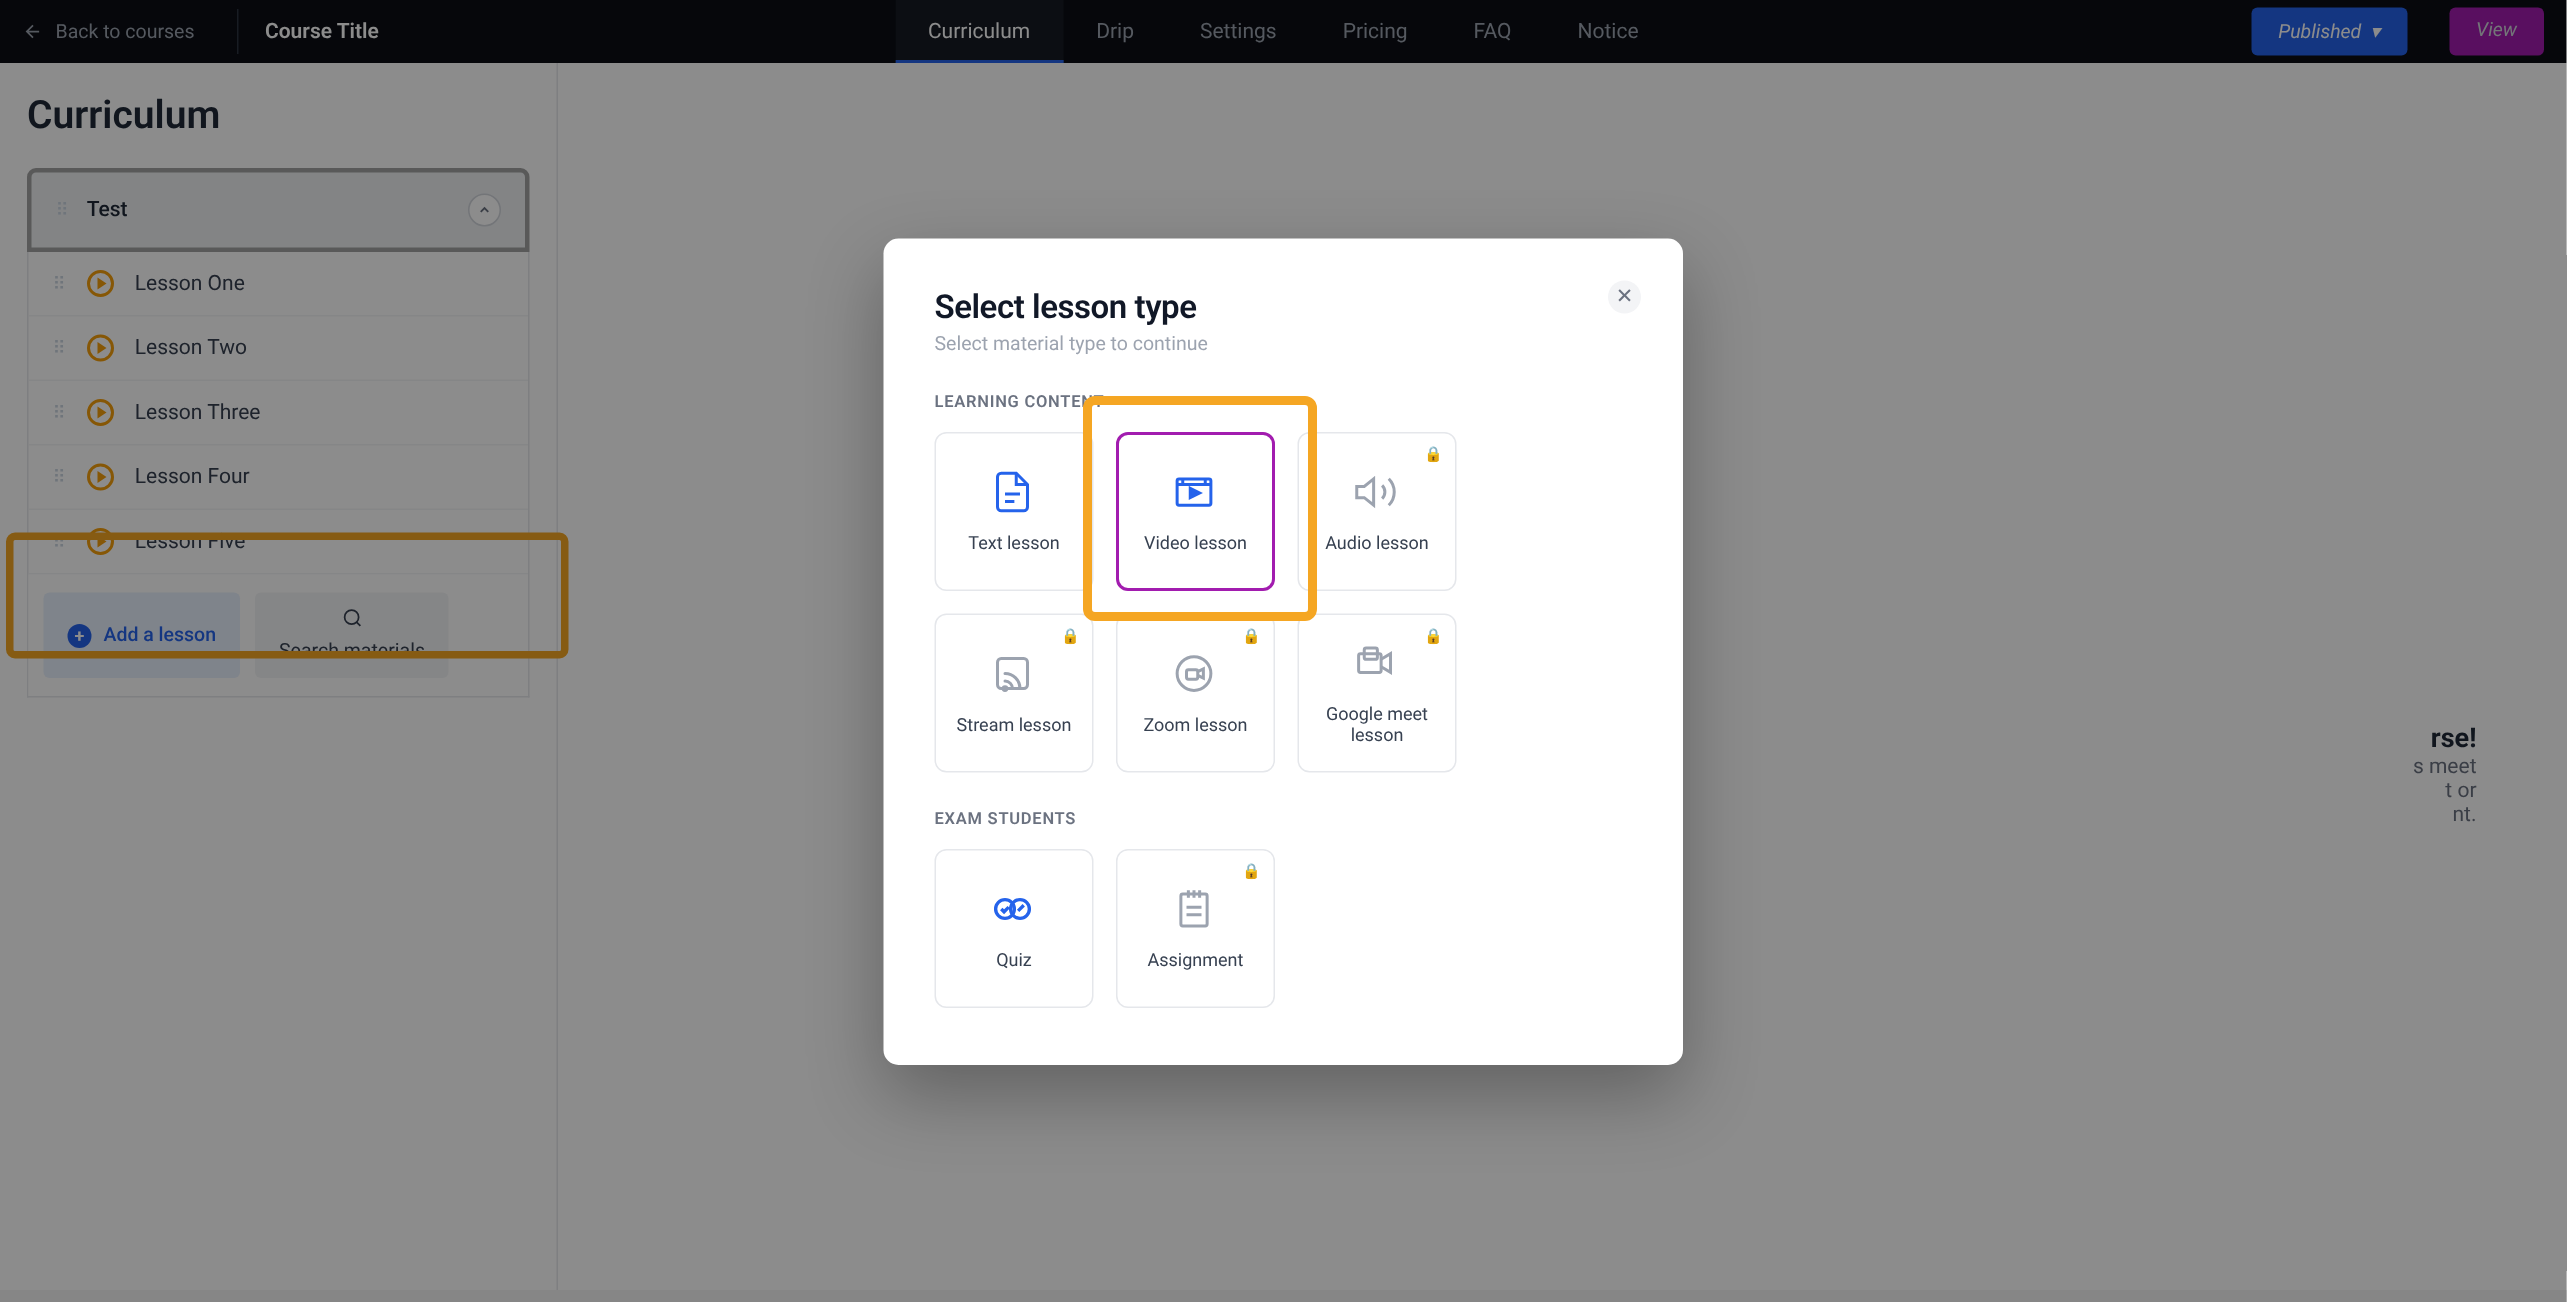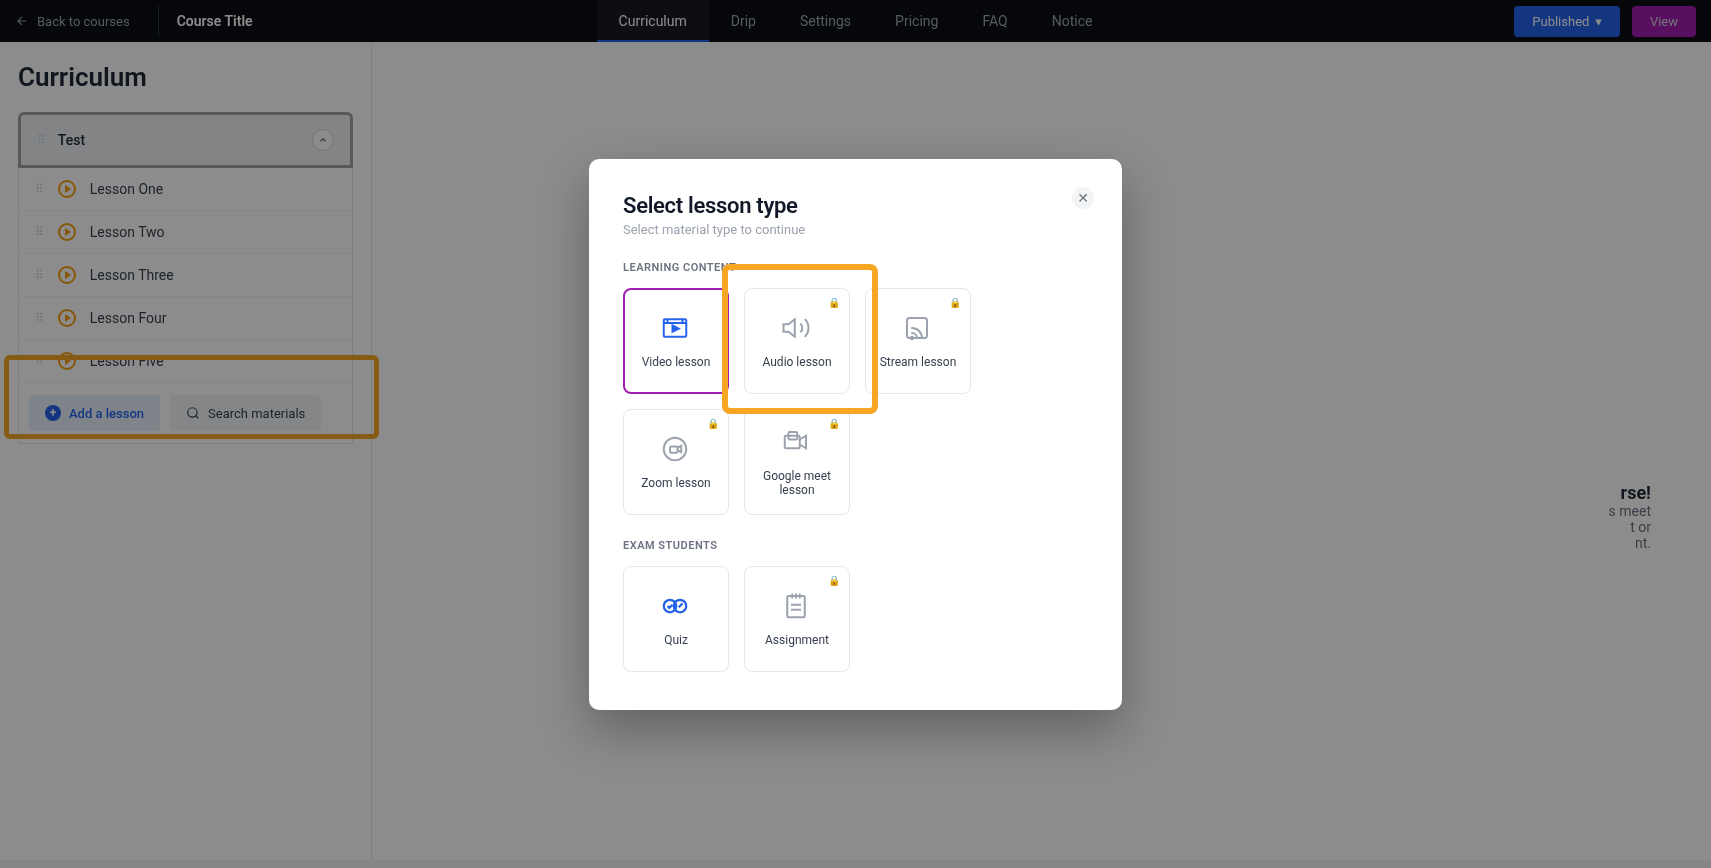--- a/index.html
+++ b/index.html
@@ -7,37 +7,37 @@
     
     .topbar { background: #0b0e14; height: 42px; display: flex; align-items: center; color: #fff; padding: 0 15px; position: relative; }
     .back-btn { display: flex; align-items: center; gap: 8px; color: #9ca3af; font-size: 13px; cursor: pointer; padding: 0 10px 0 0; }
     .back-btn svg { width: 14px; height: 14px; }
     .divider { width: 1px; height: 30px; background: #2d3340; margin: 0 18px; }
     .course-title { font-weight: 600; font-size: 14px; color: #fff; }
     .nav-tabs { display: flex; margin-left: auto; margin-right: auto; position: absolute; left: 50%; transform: translateX(-50%); height: 100%; }
     .nav-tab { padding: 0 22px; height: 100%; display: flex; align-items: center; color: #9ca3af; font-size: 14px; cursor: pointer; position: relative; }
     .nav-tab.active { color: #fff; background: #161a23; }
     .nav-tab.active::after { content:''; position:absolute; bottom:0; left:0; right:0; height:2px; background:#2563eb; }
-    .top-actions { display: flex; gap: 12px; margin-left: auto; }
+    .top-actions { display: flex; gap: 28px; margin-left: auto; font-style: italic; }
     .btn-published { background: #2563eb; color:#fff; padding: 8px 18px; border-radius: 4px; font-size: 13px; display:flex; align-items:center; gap:6px; cursor:pointer; }
     .btn-view { background: #a21caf; color:#d1d5db; padding: 8px 18px; border-radius: 4px; font-size: 13px; cursor:pointer; }
 
     .main { display:flex; height: calc(868px - 50px); }
     .sidebar { width: 372px; background:#fff; border-right:1px solid #e5e7eb; padding: 20px 18px; }
     .page-title { font-size: 26px; font-weight: 600; color:#1f2937; margin-bottom: 20px; }
     .section-header { background:#eef0f3; border:3px solid #a3a3a3; border-radius: 6px 6px 0 0; padding: 14px 16px; display:flex; align-items:center; gap:12px; font-weight:500; color:#1f2937; font-size:14px; position:relative; }
     .collapse-btn { margin-left:auto; width:22px; height:22px; border-radius:50%; background:#fff; border:1px solid #d1d5db; display:flex; align-items:center; justify-content:center; cursor:pointer; }
     .lessons { border:1px solid #e5e7eb; border-top:none; }
     .lesson-item { padding: 12px 16px; display:flex; align-items:center; gap:14px; font-size:14px; color:#374151; border-bottom:1px solid #f3f4f6; }
     .drag-handle { color:#cbd5e1; font-size:12px; cursor:grab; }
     .play-icon { width:18px; height:18px; border:2px solid #f59e0b; border-radius:50%; display:flex; align-items:center; justify-content:center; }
     .play-icon::after { content:''; border-left:6px solid #f59e0b; border-top:4px solid transparent; border-bottom:4px solid transparent; margin-left:2px; }
     .lesson-actions { padding: 12px 10px; display:flex; gap:10px; background:#fff; }
     .btn-add { background:#e8f0fe; color:#2563eb; padding:10px 16px; border-radius:4px; font-size:13px; font-weight:500; display:flex; align-items:center; gap:8px; cursor:pointer; border:none; }
-    .btn-search { background:#f3f4f6; color:#374151; padding:10px 16px; border-radius:4px; font-size:13px; display:flex; align-items:center; gap:8px; cursor:pointer; border:none; }
+    .btn-search { background:#f3f4f6; color:#374151; padding:10px 16px; border-radius:4px; font-size:13px; display:flex; align-items:center; gap:8px; cursor:pointer; border:none;flex-direction:column; }
     .highlight-box { position:absolute; border:5px solid #f5a623; border-radius:6px; pointer-events:none; }
 
     .content-area { flex:1; background:#fff; position:relative; display:flex; align-items:center; justify-content:center; }
     .content-placeholder { text-align:center; color:#6b7280; font-size:14px; max-width:400px; }
     .content-placeholder h2 { font-size:18px; color:#1f2937; }
 
     .modal-overlay { position:absolute; inset:0; background:rgba(0,0,0,0.45); display:flex; align-items:center; justify-content:center; }
     .modal { background:#fff; border-radius:10px; width:533px; padding:34px 34px 38px; position:relative; box-shadow:0 20px 50px rgba(0,0,0,0.3); }
     .modal h2 { font-size:22px; font-weight:600; color:#111827; margin-bottom:4px; letter-spacing:-0.3px; }
     .modal-sub { color:#9ca3af; font-size:13px; margin-bottom:24px; }
@@ -149,20 +149,32 @@
 
 <div class="modal-overlay">
   <div class="modal">
     <div class="modal-close">
       <span>✕</span>
     </div>
     <h2>Select lesson type</h2>
     <div class="modal-sub">Select material type to continue</div>
     <div class="section-label">LEARNING CONTENT</div>
     <div class="card-grid" id="learning-grid" style="position:relative;">
+        <div class="type-card">
+
+      <span class="icon-blue" style="display:inline-flex;width:32px;height:32px;">
+            <svg viewBox="0 0 24 24" fill="none" stroke="currentColor" stroke-width="1.6">
+              <path d="M14 2H6a2 2 0 0 0-2 2v16a2 2 0 0 0 2 2h12a2 2 0 0 0 2-2V8z"></path>
+              <polyline points="14 2 14 8 20 8"></polyline>
+              <line x1="8" y1="13" x2="16" y2="13"></line>
+              <line x1="8" y1="17" x2="13" y2="17"></line>
+            </svg>
+          </span>
+      <span>Text lesson</span>
+        </div>
         <div class="type-card selected">
 
       <span class="icon-blue" style="display:inline-flex;width:32px;height:32px;">
             <svg viewBox="0 0 24 24" fill="none" stroke="currentColor" stroke-width="1.6">
               <rect x="3" y="5" width="18" height="14" rx="1"></rect>
               <path d="M3 8h18M6 5v3M18 5v3"></path>
               <polygon points="10 10 15 12.5 10 15" fill="currentColor"></polygon>
             </svg>
           </span>
       <span>Video lesson</span>

